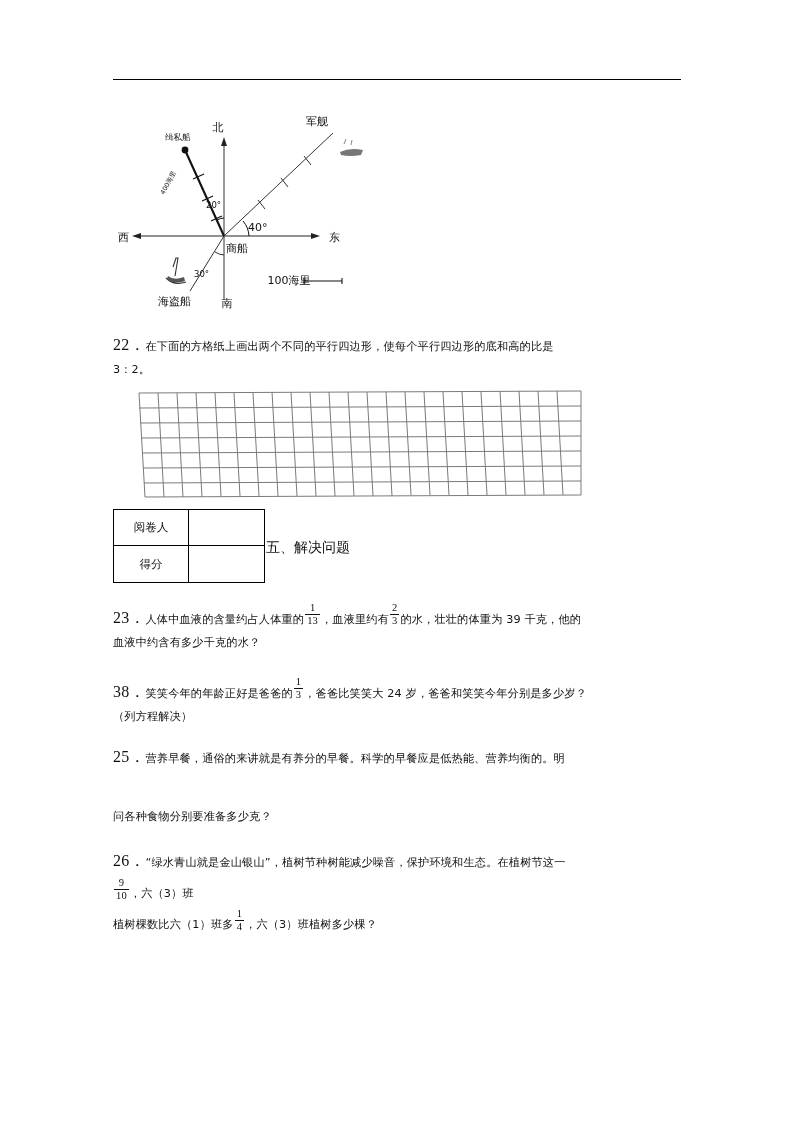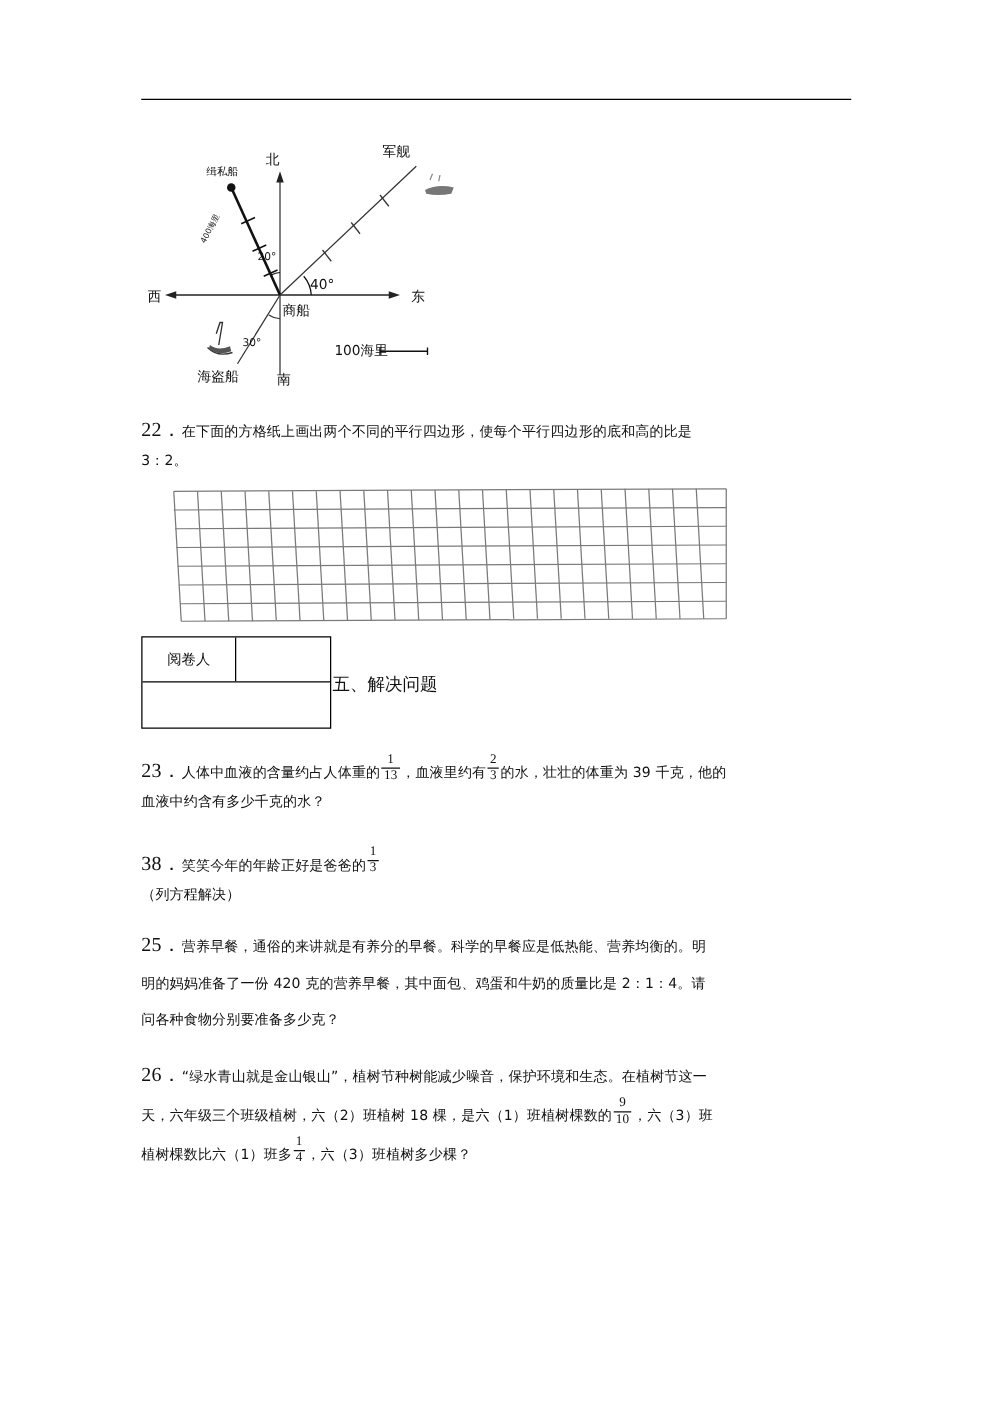--- a/index.html
+++ b/index.html
@@ -253,40 +253,44 @@
         <path d="M443 1 L443 105"></path>
       </g>
     </svg>
   </div>
 
   <div class="score-table">
     <div class="score-row first">
       <div class="score-cell-label">阅卷人</div>
       <div class="score-cell-blank"></div>
     </div>
+    <div class="score-row">
+      <div class="score-cell-label">得分</div>
+      <div class="score-cell-blank"></div>
+    </div>
   </div>
 
   <div class="section-title">五、解决问题</div>
 
   <div class="qtext" style="left:113px; top:604px; width:580px;">
     <span class="qnum">23．</span><span>人体中血液的含量约占人体重的</span><span class="frac"><span class="n">1</span><span class="d">13</span></span><span>，血液里约有</span><span class="frac"><span class="n">2</span><span class="d">3</span></span><span>的水，壮壮的体重为 39 千克，他的</span><br>
     <span>血液中约含有多少千克的水？</span>
   </div>
 
   <div class="qtext" style="left:113px; top:678px; width:580px;">
-    <span class="qnum">38．</span><span>笑笑今年的年龄正好是爸爸的</span><span class="frac"><span class="n">1</span><span class="d">3</span></span><br>
+    <span class="qnum">38．</span><span>笑笑今年的年龄正好是爸爸的</span><span class="frac"><span class="n">1</span><span class="d">3</span></span><span>，爸爸比笑笑大 24 岁，爸爸和笑笑今年分别是多少岁？</span><br>
     <span>（列方程解决）</span>
   </div>
 
   <div class="qtext" style="left:113px; top:742px; width:580px; line-height:29px;">
     <span class="qnum">25．</span><span>营养早餐，通俗的来讲就是有养分的早餐。科学的早餐应是低热能、营养均衡的。明</span><br>
-    <span>明的妈妈准备了一份 420 克的营养早餐，其中面包、鸡蛋和牛奶的质量比是 2：1：4。请</span><br>
+    <br>
     <span>问各种食物分别要准备多少克？</span>
   </div>
 
   <div class="qtext" style="left:113px; top:845px; width:580px; line-height:31px;">
     <span class="qnum">26．</span><span>“绿水青山就是金山银山”，植树节种树能减少噪音，保护环境和生态。在植树节这一</span><br>
-    <span>天，六年级三个班级植树，六（2）班植树 18 棵，是六（1）班植树棵数的</span><span class="frac"><span class="n">9</span><span class="d">10</span></span><span>，六（3）班</span><br>
+    <span class="frac"><span class="n">9</span><span class="d">10</span></span><span>，六（3）班</span><br>
     <span>植树棵数比六（1）班多</span><span class="frac"><span class="n">1</span><span class="d">4</span></span><span>，六（3）班植树多少棵？</span>
   </div>
 
 
 </div>
 
 </body></html>

